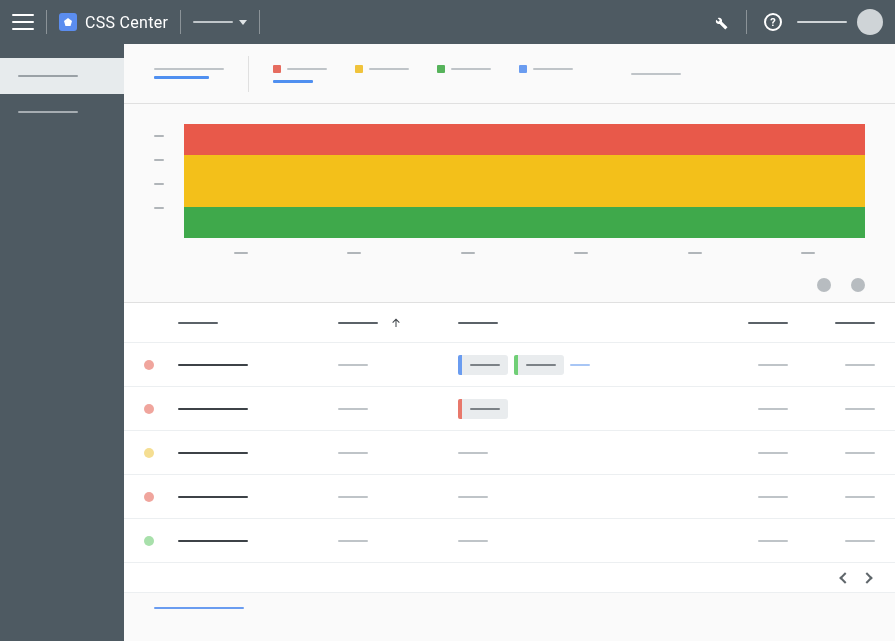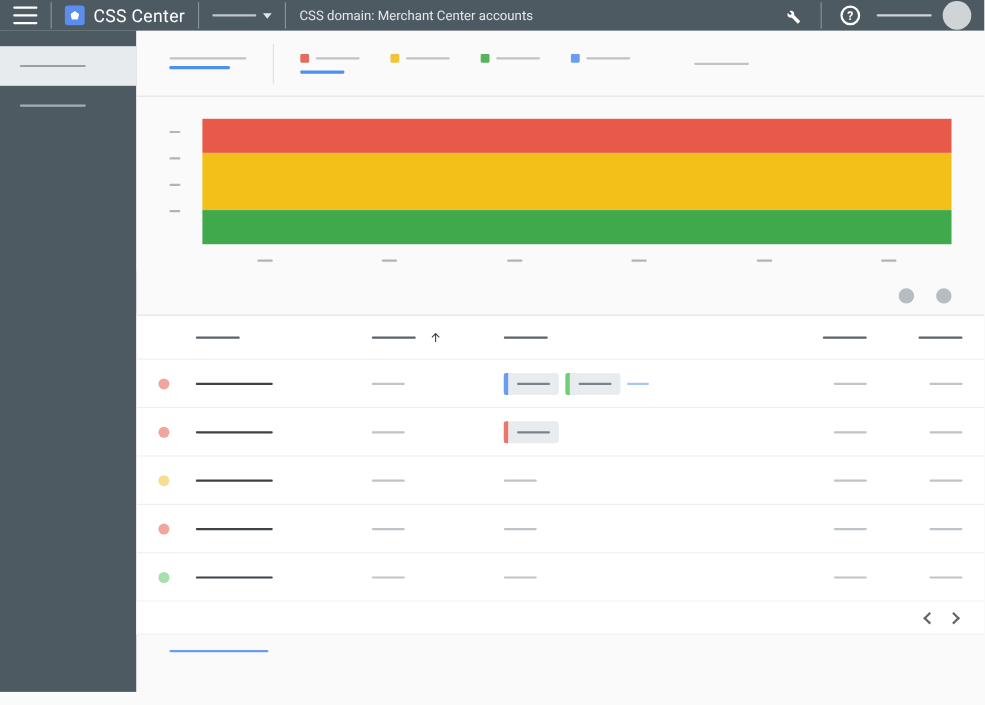--- a/index.html
+++ b/index.html
@@ -7,21 +7,21 @@
     font-family: 'Roboto', 'Helvetica Neue', Arial, sans-serif;
     background: #fafafa;
     width: 895px;
     height: 641px;
     overflow: hidden;
     font-size: 13px;
     color: #333;
   }
   
   .topbar {
-    height: 28px;
+    height: 44px;
     background: #4e5a62;
     display: flex;
     align-items: center;
     padding: 0 12px;
     color: #fff;
   }
   .hamburger { width: 22px; height: 22px; display: flex; flex-direction: column; justify-content: space-around; cursor: pointer; }
   .hamburger span { display:block; height:2px; background:#fff; width:100%; border-radius:1px; }
   .vdiv { width:1px; height:24px; background:rgba(255,255,255,0.35); margin:0 12px; }
   .brand { display:flex; align-items:center; white-space:nowrap; }
@@ -132,21 +132,20 @@
   <div class="brand">
     <div class="brand-icon"></div>
     <div class="brand-text">CSS Center</div>
   </div>
   <div class="vdiv"></div>
   <div class="dd-placeholder">
     <div class="ph-line w40"></div>
     <div class="caret-down"></div>
   </div>
   <div class="vdiv"></div>
-  <div class="domain-text">CSS domain: Merchant Center accounts</div>
   <div class="flex-spacer"></div>
   <div class="tool-icon wrench">
     <svg viewBox="0 0 24 24">
         <path d="M22 19l-7.5-7.5c.5-1.3.3-2.9-.8-4-1.3-1.3-3.2-1.5-4.7-.6l2.8 2.8-2.1 2.1L7 9c-.9 1.5-.7 3.4.6 4.7 1.1 1.1 2.7 1.3 4 .8L19 22l3-3z"></path>
       </svg>
   </div>
   <div class="vdiv"></div>
   <div class="tool-icon">
     <div class="help-circle">?</div>
   </div>

